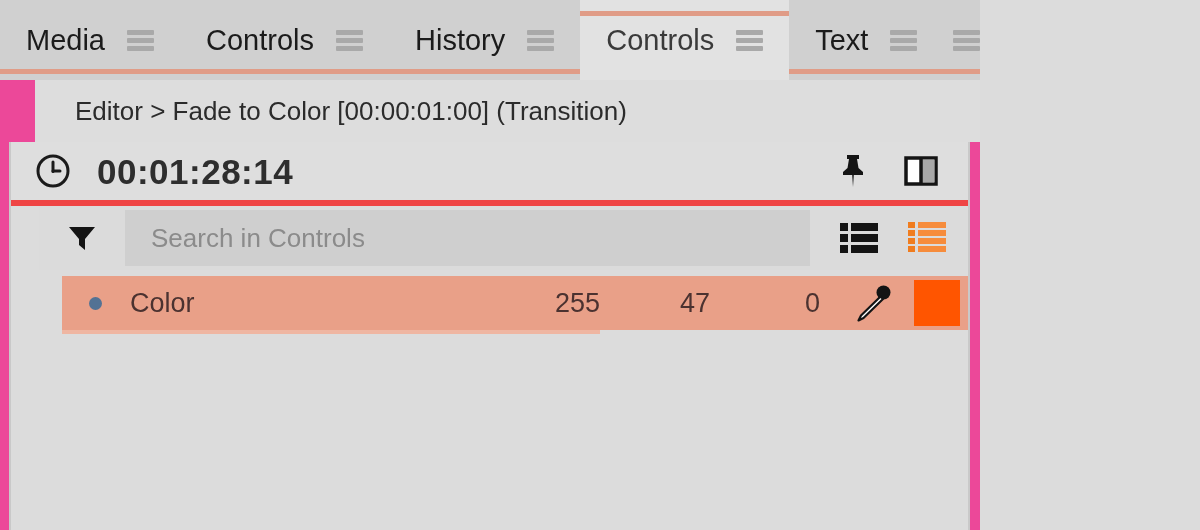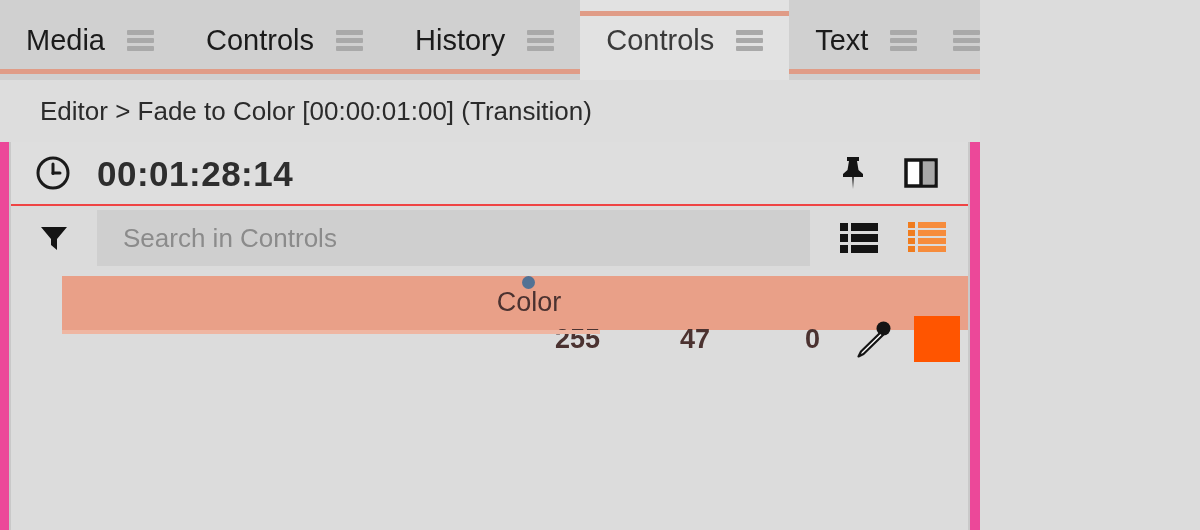--- a/index.html
+++ b/index.html
@@ -99,20 +99,21 @@
   }
 
   
   .breadcrumb {
     height: 62px;
     display: flex;
     align-items: center;
     padding-left: 40px;
     background: #dddddd;
     box-sizing: border-box;
+    margin-left: 35px;
   }
   .breadcrumb-text {
     font-size: 26px;
     color: #2b2b2b;
     white-space: nowrap;
   }
 
   
   .panel {
     position: relative;
@@ -125,21 +126,21 @@
   }
 
   
   .timecode-row {
     position: relative;
     height: 64px;
     background: #dedede;
     display: flex;
     align-items: center;
     box-sizing: border-box;
-    border-bottom: 2px solid #ef4444;
+    border-bottom: 6px solid #ef4444;
   }
   .clock-icon {
     margin-left: 24px;
     width: 36px; height: 36px;
     flex: none;
   }
   .timecode-value {
     margin-left: 26px;
     font-size: 35px;
     font-weight: bold;
@@ -158,20 +159,21 @@
   .split-icon { width: 34px; height: 34px; flex:none; cursor: pointer; }
 
   
   .search-row {
     position: relative;
     height: 64px;
     background: #dbdbdb;
     display: flex;
     align-items: center;
     box-sizing: border-box;
+    margin-left: 28px;
   }
   .funnel-icon {
     margin-left: 28px;
     width: 30px; height: 30px;
     flex:none;
     cursor: pointer;
   }
   .search-field {
     margin-left: 28px;
     flex: 1 1 auto;
@@ -231,21 +233,20 @@
   .row-name {
     margin-left: 28px;
     font-size: 27px;
     color: #4b3230;
     line-height: 1;
   }
   .row-values {
     margin-left: auto;
     display: flex;
     align-items: center;
-    font-weight: bold;
   }
   .row-val {
     font-size: 27px;
     color: #4b3230;
     width: 110px;
     text-align: right;
     line-height: 1;
   }
   .dropper-icon {
     width: 36px; height: 38px;
@@ -387,21 +388,21 @@
             <rect x="10" y="16" width="28" height="6" fill="#f68c3c"></rect>
             <rect x="0" y="24" width="7" height="6" fill="#f07c1e"></rect>
             <rect x="10" y="24" width="28" height="6" fill="#f68c3c"></rect>
           </svg>
         </span>
       </div>
     </div>
 
     <div class="controls-list">
 
-      <div class="control-row" style="background: rgb(233, 160, 136); flex-direction: column;">
+      <div class="control-row" style="background: rgb(233, 160, 136);">
         <span class="underbar"></span>
         <span class="row-dot"></span>
         <span class="row-name">Color</span>
 
         <div class="row-values">
           <span class="row-val">255</span>
           <span class="row-val">47</span>
           <span class="row-val">0</span>
 
           <span class="dropper-icon">

